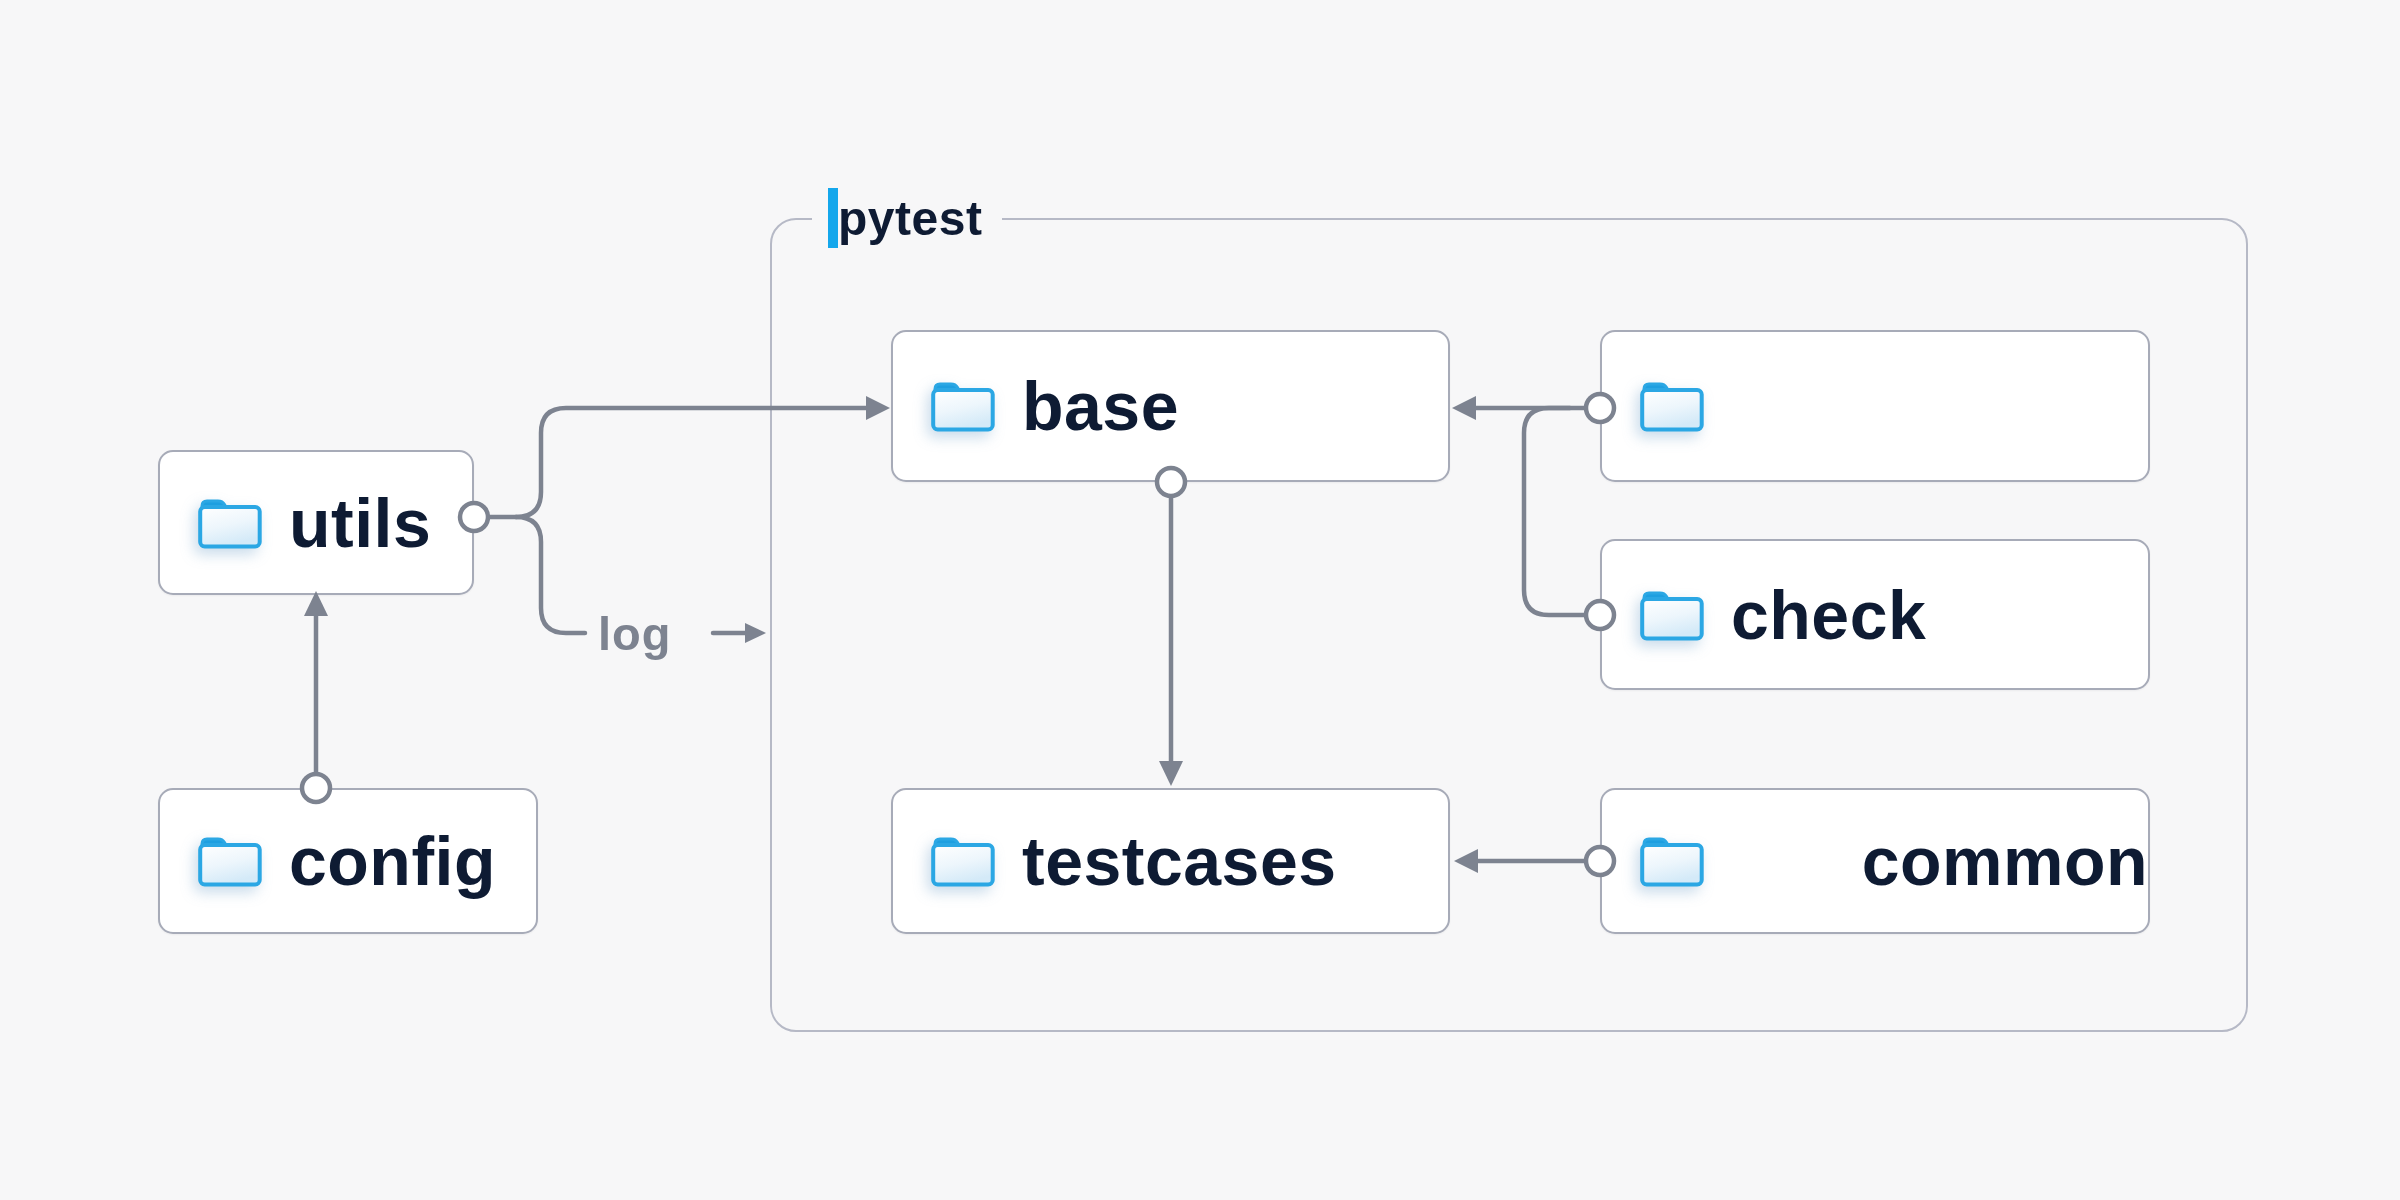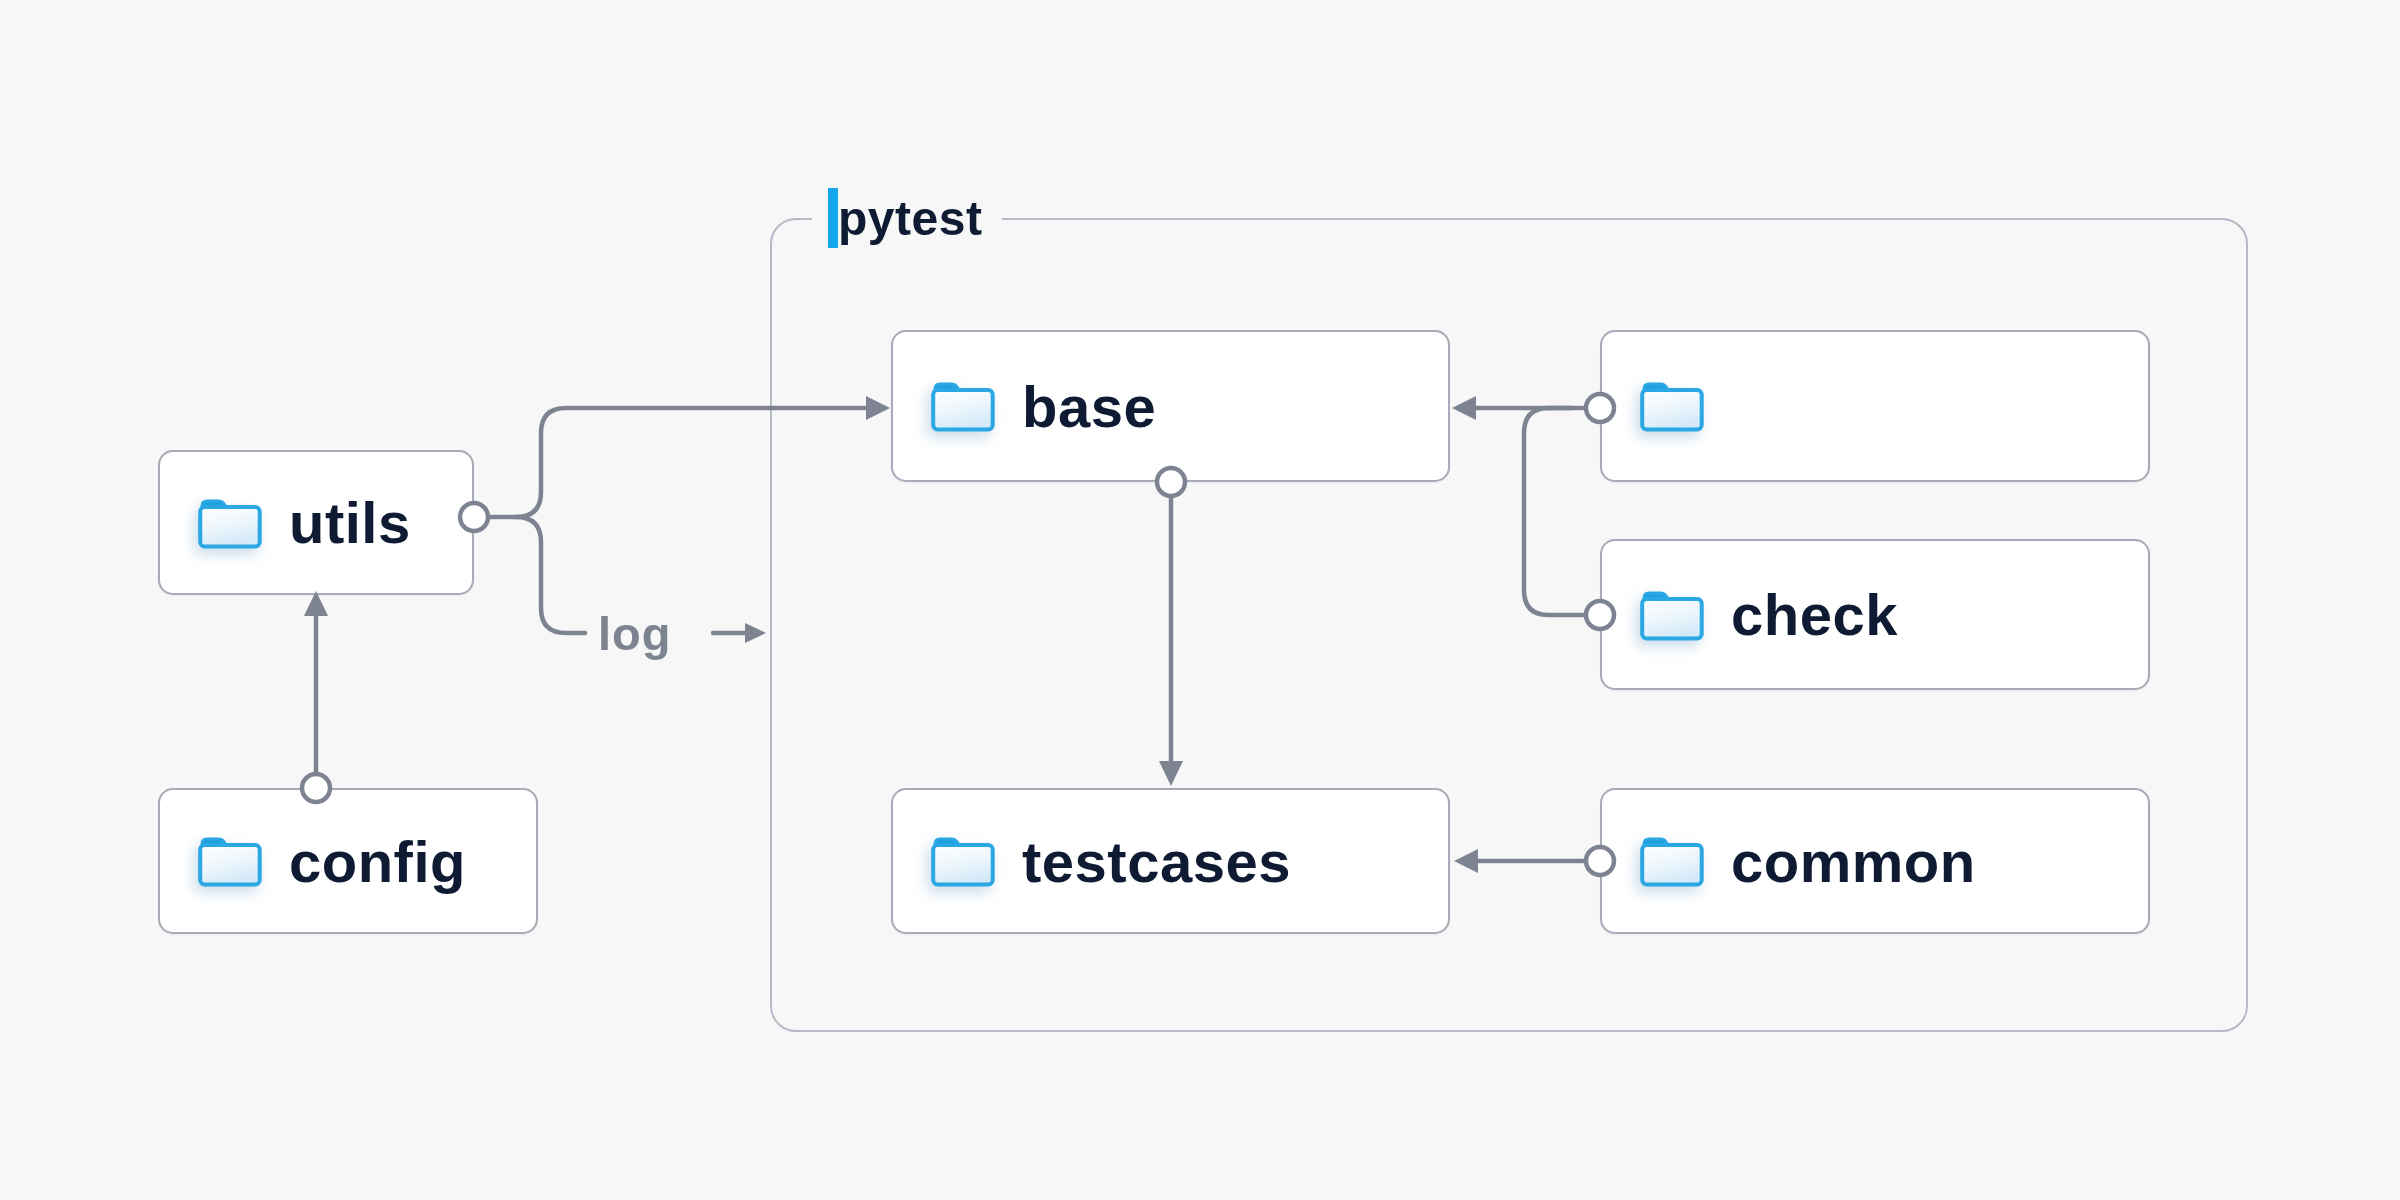--- a/index.html
+++ b/index.html
@@ -26,31 +26,31 @@
   }
 
   
   .node{
     position:absolute;background:#FFFFFF;
     border:2.5px solid #A7ABB8;border-radius:15px;
     display:flex;align-items:center;padding-left:38px;gap:27px;
     box-sizing:border-box;z-index:2;
     box-shadow:0 1px 2px rgba(16,24,40,.05);
   }
-  .node-label{font-size:58px;font-weight:700;color:#0E1B33;letter-spacing:0.5px;}
+  .node-label{font-size:68px;font-weight:700;color:#0E1B33;letter-spacing:0.5px;}
   .folder{width:64px;height:52px;flex:0 0 auto;
     filter:drop-shadow(-4px 6px 7px rgba(80,140,190,.30));}
 
   #node-utils    {left:158px; top:444px; width:316px; height:145px;margin-top:6px;}
   #node-config   {left:158px; top:788px; width:380px; height:146px;}
   #node-base     {left:891px; top:330px; width:559px; height:152px;}
   #node-pymilvus {left:1600px;top:330px; width:550px; height:152px;}
   #node-check    {left:1600px;top:539px; width:550px; height:151px;}
   #node-testcases{left:891px; top:788px; width:559px; height:146px;}
-  #node-common   {left:1600px;top:788px; width:550px; height:146px;}
+  #node-common   {left:1600px;top:788px; width:550px; height:146px;justify-content:space-between;}
 
   
   #edge-layer{position:absolute;left:0;top:0;z-index:5;pointer-events:none;}
   .edge{stroke:#7D8390;stroke-width:4.5;fill:none;stroke-linecap:round;}
   .port{stroke:#7D8390;stroke-width:4.5;fill:#FFFFFF;}
   .head{fill:#7D8390;stroke:none;}
   .edge-label{
     font-family:"Liberation Sans", sans-serif;
     font-size:47px;font-weight:600;fill:#7D8390;letter-spacing:1px;
   }

